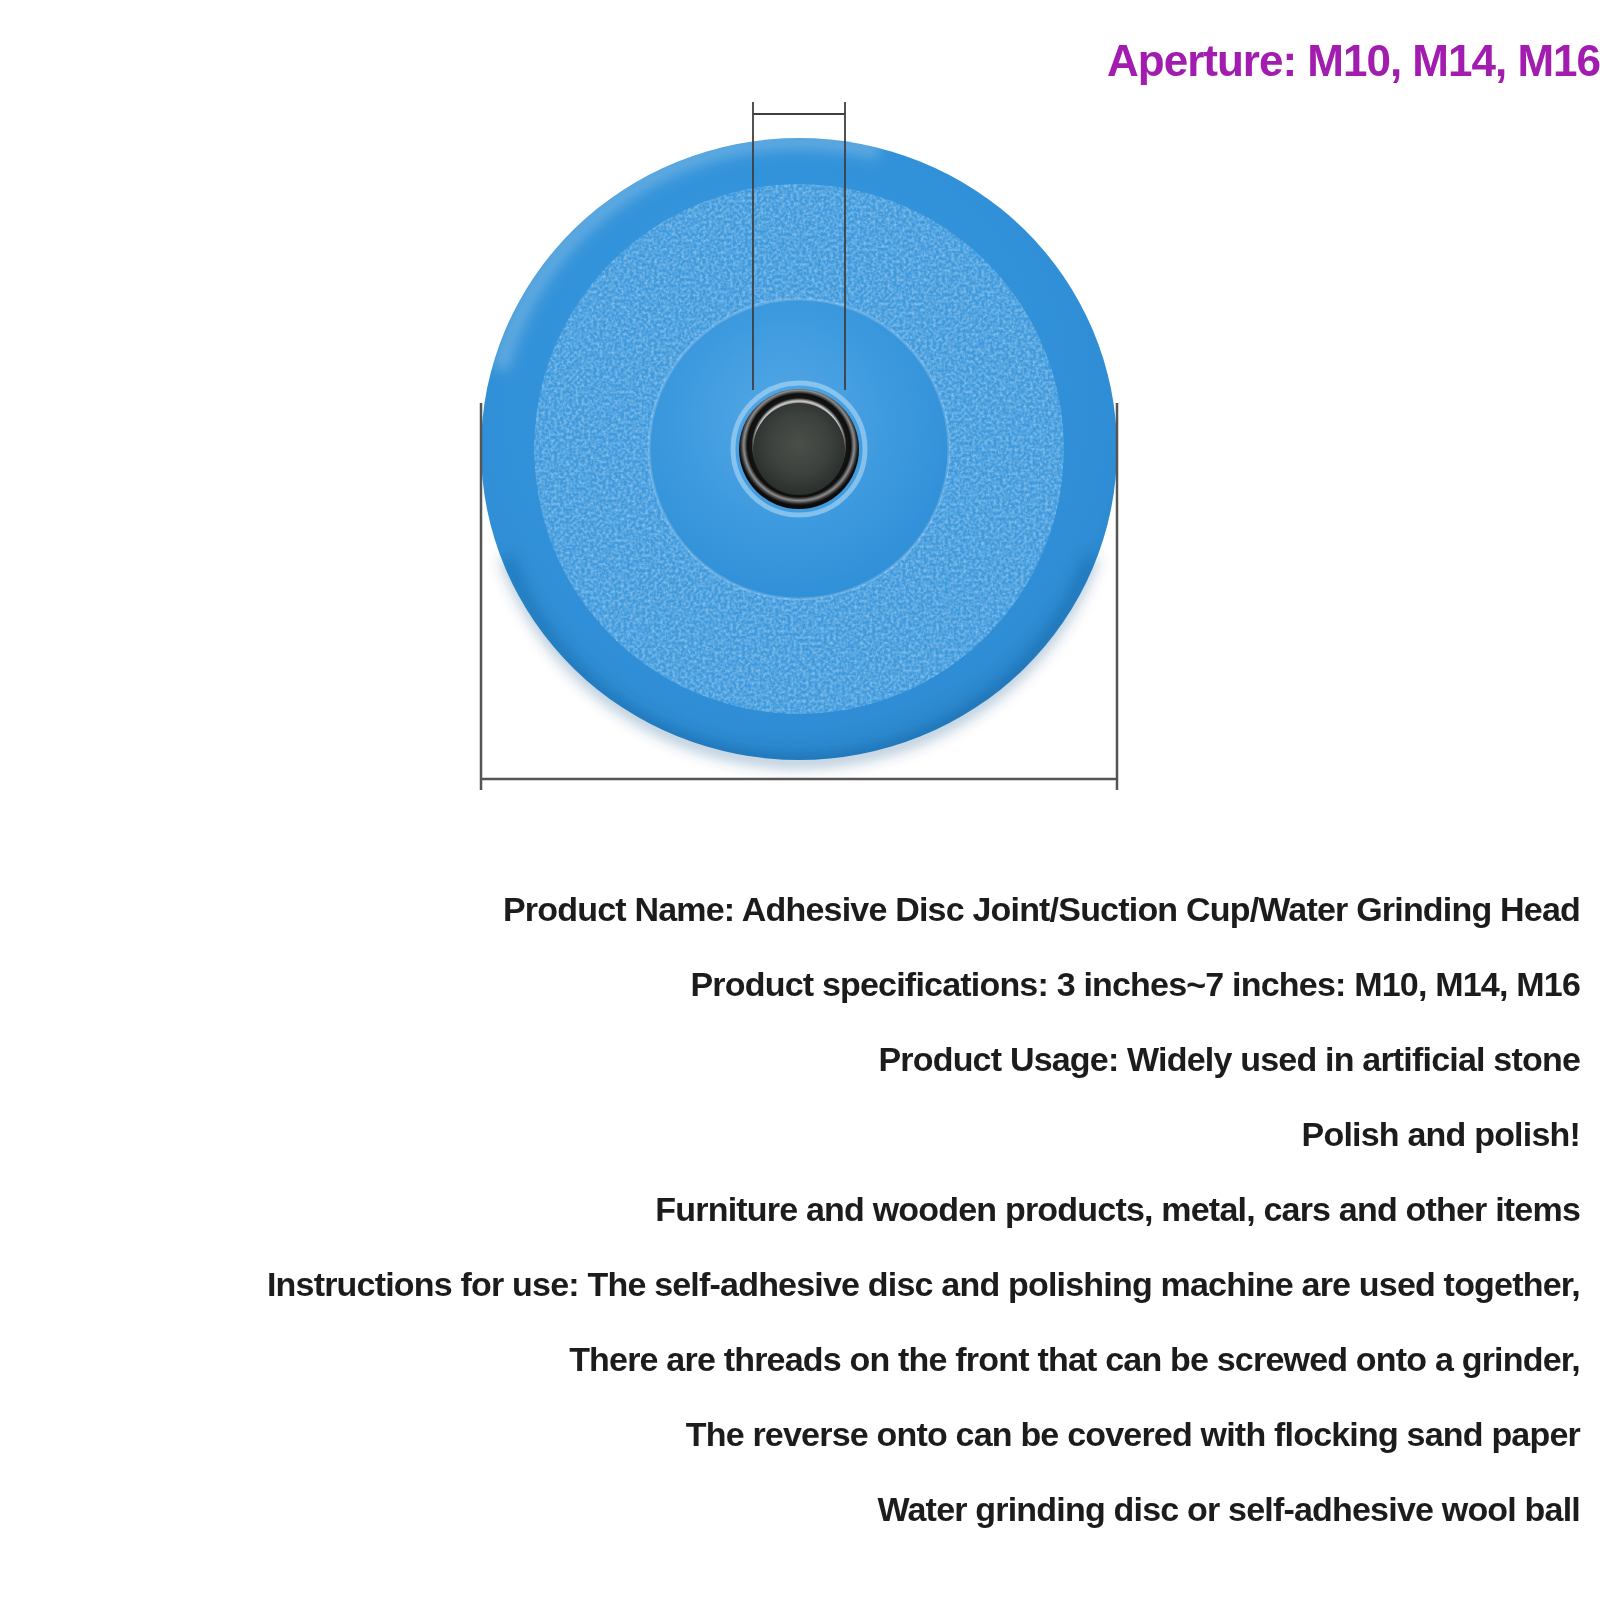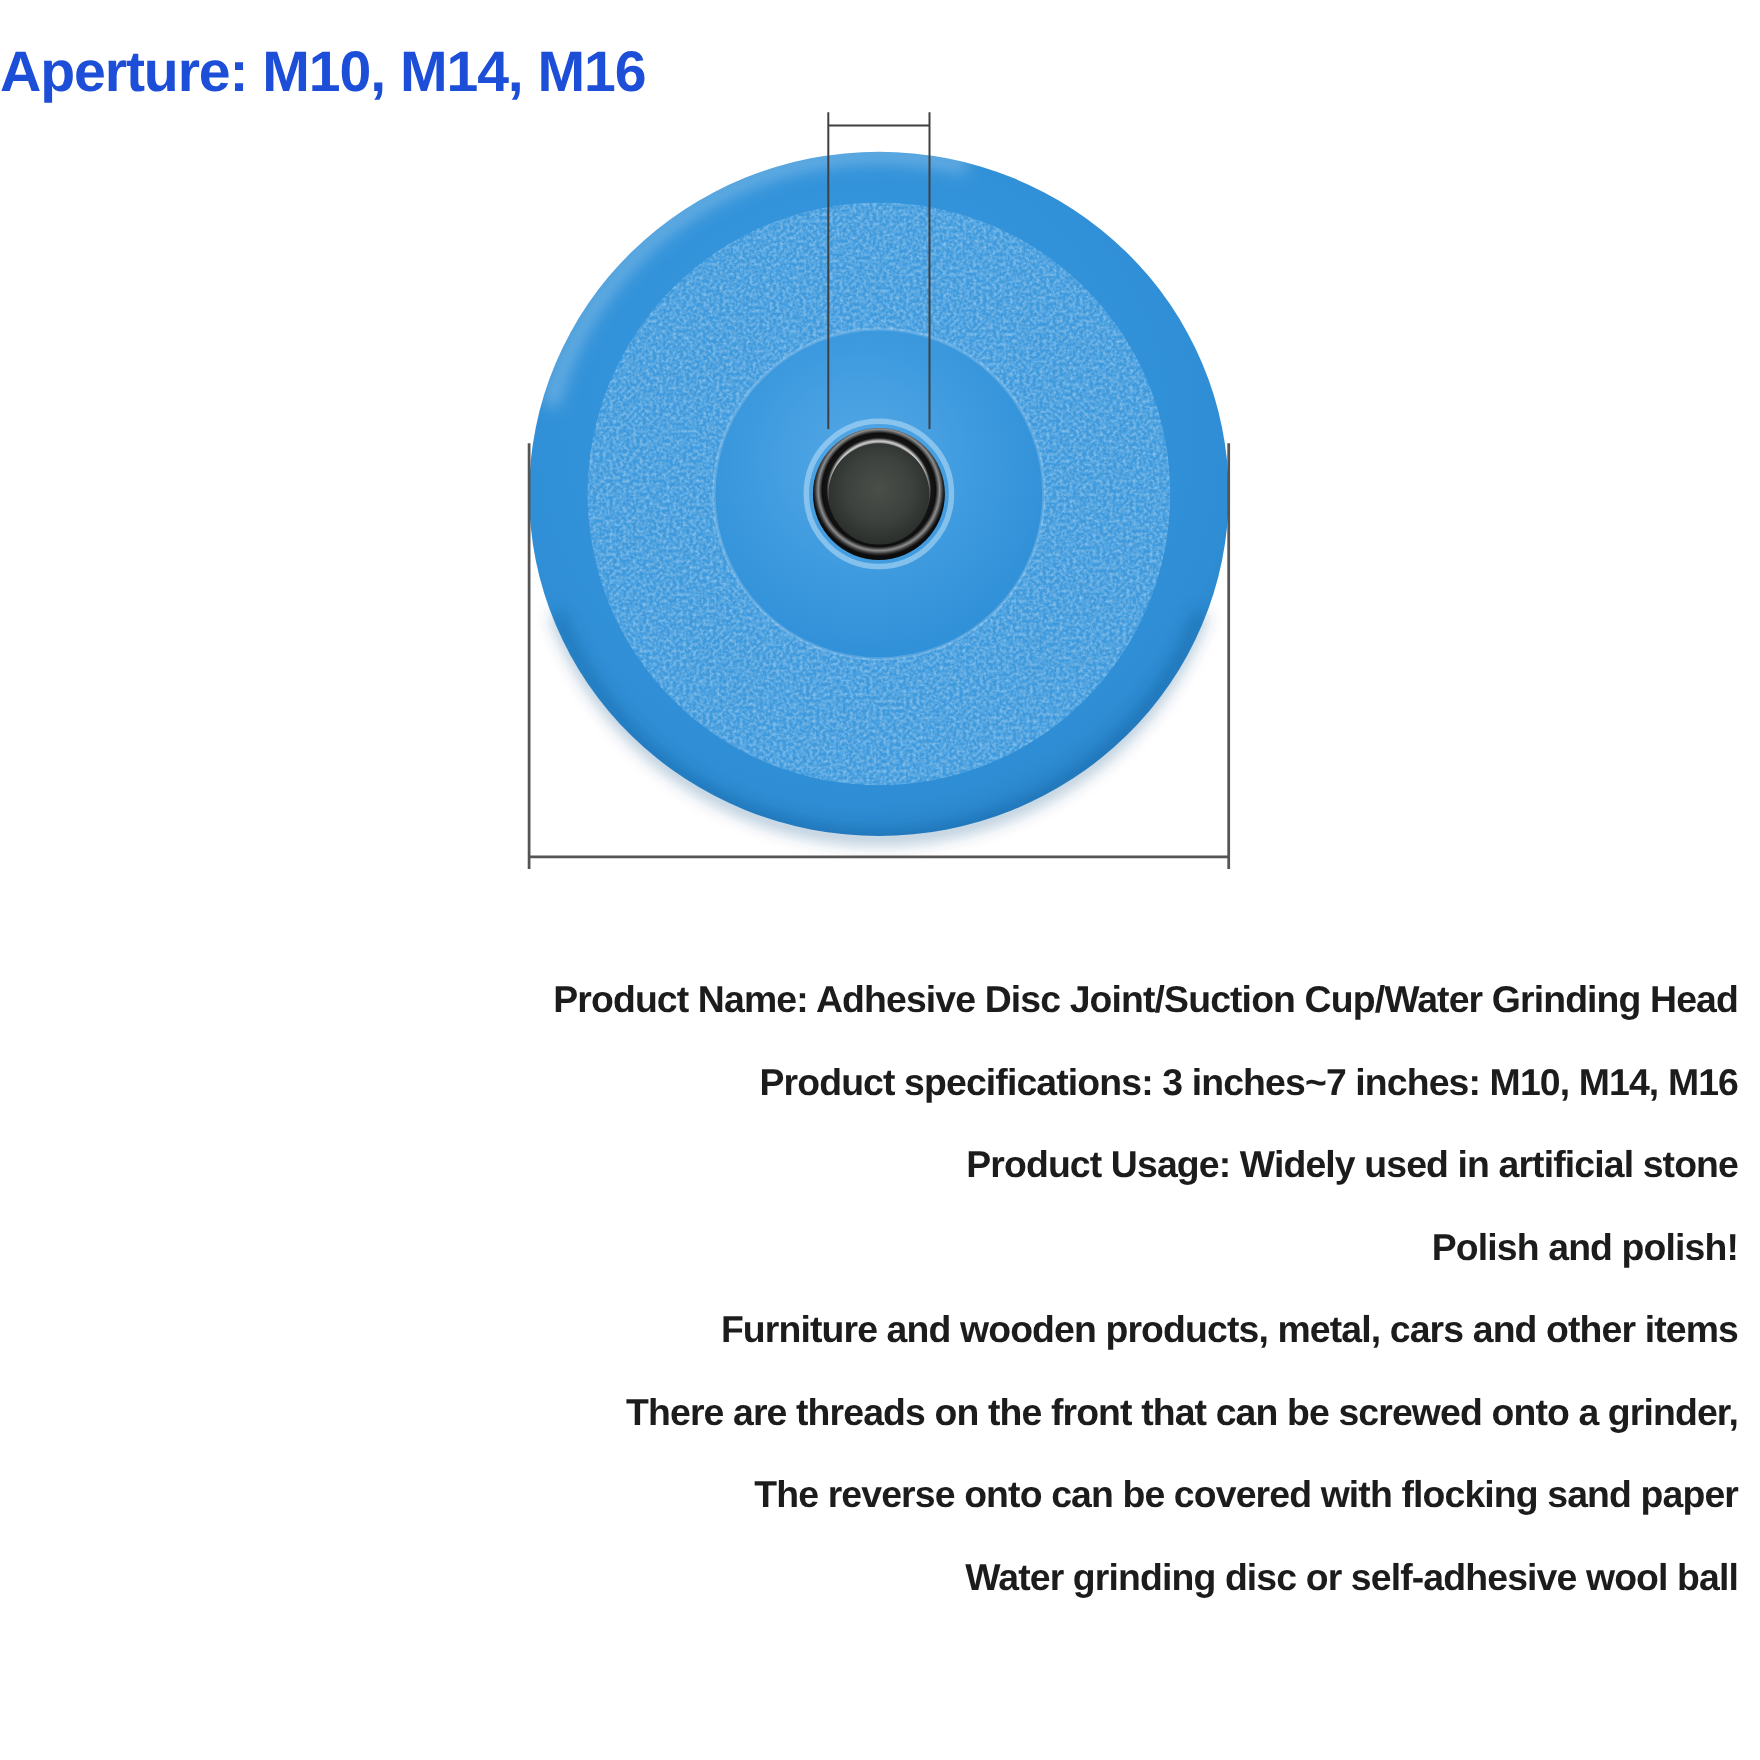--- a/index.html
+++ b/index.html
@@ -13,25 +13,25 @@
     height: 1600px;
     background: #ffffff;
     overflow: hidden;
     font-family: "Liberation Sans", "DejaVu Sans", sans-serif;
     color: #1c1c1c;
   }
   .dim-label {
     position: absolute;
     left: 0;
     width: 1600px;
-    text-align: left;
-    font-size: 52px;
+    text-align: right;
+    font-size: 44px;
     font-weight: 700;
     letter-spacing: -1px;
-    color: #1d4ed8;
+    color: #a21caf;
     white-space: nowrap;
   }
   .aperture-label { top: 36px; }
   .diameter-label { top: 795px; }
   .disc-svg {
     position: absolute;
     top: 0;
     left: 0;
   }
   .desc {
@@ -141,18 +141,19 @@
     </g>
   </svg>
 
 
   <div class="desc">
     <div class="line">Product Name: Adhesive Disc Joint/Suction Cup/Water Grinding Head</div>
     <div class="line">Product specifications: 3 inches~7 inches: M10, M14, M16</div>
     <div class="line">Product Usage: Widely used in artificial stone</div>
     <div class="line">Polish and polish!</div>
     <div class="line">Furniture and wooden products, metal, cars and other items</div>
+    <div class="line">Instructions for use: The self-adhesive disc and polishing machine are used together,</div>
     <div class="line">There are threads on the front that can be screwed onto a grinder,</div>
     <div class="line">The reverse onto can be covered with flocking sand paper</div>
     <div class="line">Water grinding disc or self-adhesive wool ball</div>
   </div>
 
 </div>
 
 </body></html>

